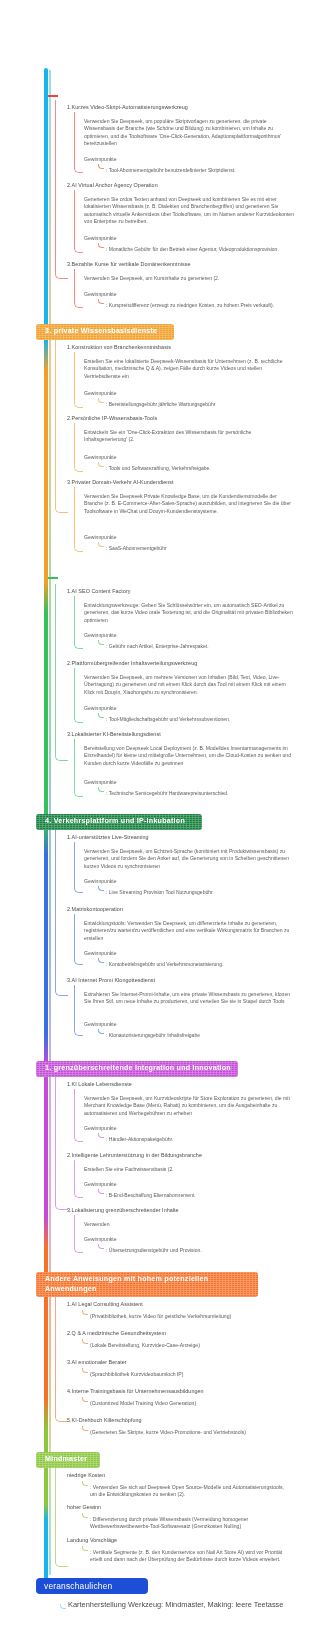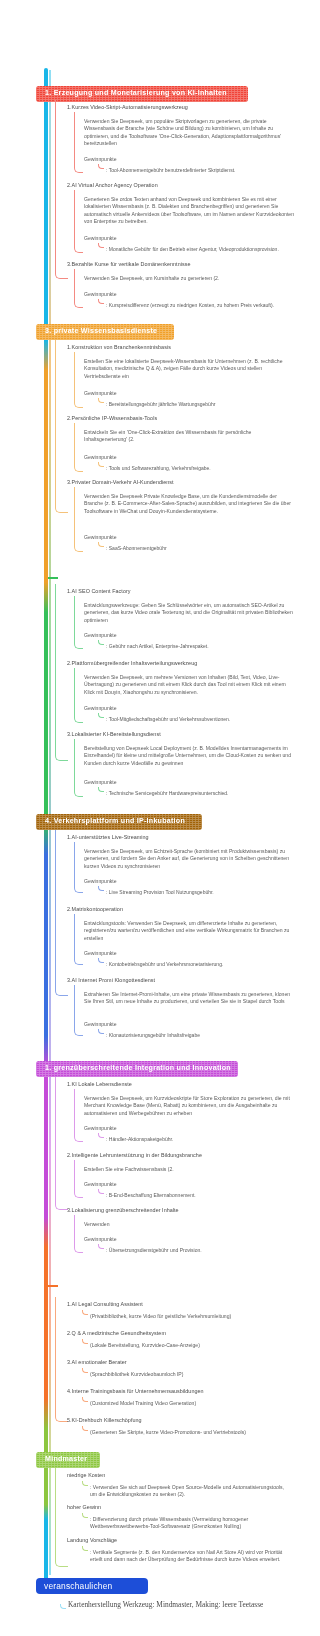--- a/index.html
+++ b/index.html
@@ -149,24 +149,20 @@
 </head>
 <body>
 
 <div id="map">
 
 
   <div class="spine"></div>
   <div class="spine2"></div>
 
   <div class="elbow" style="left:48px;top:95px;background:#f04438;"></div>
-  <div class="topic" style="top:86px;width:212px;background:#f04438;">
-    <span class="ghost"></span>
-    <span class="lbl">1. Erzeugung und Monetarisierung von KI-Inhalten</span>
-  </div>
 
   <div class="curve" style="left:55px;top:100px;width:12px;height:178px;color:#f48a82;"></div>
 
   <div class="node lvl2" style="left:67px;top:104px;width:228px;">
     <span class="txt"><span>1.</span><span>Kurzes Video-Skript-Automatisierungswerkzeug</span></span>
   </div>
   <div class="curve" style="left:74px;top:112px;width:8px;height:60px;color:#f48a82;"></div>
   <div class="node lvl3" style="left:84px;top:118px;width:212px;">
     <span class="txt">Verwenden Sie Deepseek, um populäre Skriptvorlagen zu generieren, die private Wissensbasis der Branche (wie Schöne und Bildung) zu kombinieren, um Inhalte zu optimieren, und die Toolsoftware 'One-Click-Generation, Adaptionsplattformalgorithmus' bereitzustellen</span>
   </div>
@@ -304,21 +300,21 @@
   </div>
   <div class="node lvl3" style="left:84px;top:779px;width:100px;">
     <span class="txt">Gewinnpunkte</span>
   </div>
   <div class="leafmark" style="left:98px;top:787px;color:#7ed99a;"></div>
   <div class="node lvl4" style="left:106px;top:790px;width:196px;">
     <span class="txt">: Technische Servicegebühr Hardwarepreisunterschied.</span>
   </div>
 
   <div class="elbow" style="left:48px;top:823px;background:#2b57d6;"></div>
-  <div class="topic" style="top:814px;width:166px;background:#a16207;">
+  <div class="topic" style="top:814px;width:166px;background:#15803d;">
     <span class="ghost"></span>
     <span class="lbl">4. Verkehrsplattform und IP-Inkubation</span>
   </div>
 
   <div class="curve" style="left:55px;top:830px;width:12px;height:165px;color:#8aa6ea;"></div>
 
   <div class="node lvl2" style="left:67px;top:834px;width:228px;">
     <span class="txt"><span>1.</span><span>AI-unterstütztes Live-Streaming</span></span>
   </div>
   <div class="curve" style="left:74px;top:842px;width:8px;height:50px;color:#8aa6ea;"></div>
@@ -410,20 +406,24 @@
   </div>
   <div class="node lvl3" style="left:84px;top:1236px;width:100px;">
     <span class="txt">Gewinnpunkte</span>
   </div>
   <div class="leafmark" style="left:98px;top:1244px;color:#dd9aea;"></div>
   <div class="node lvl4" style="left:106px;top:1247px;width:196px;">
     <span class="txt">: Übersetzungsdienstgebühr und Provision.</span>
   </div>
 
   <div class="elbow" style="left:48px;top:1285px;background:#f5722a;"></div>
+  <div class="topic" style="top:1272px;width:222px;background:#f5722a;">
+    <span class="ghost"></span>
+    <span class="lbl">Andere Anweisungen mit hohem potenziellen Anwendungen</span>
+  </div>
 
   <div class="curve" style="left:55px;top:1297px;width:12px;height:124px;color:#f9a97e;"></div>
 
   <div class="node lvl2" style="left:67px;top:1301px;width:228px;">
     <span class="txt"><span>1.</span><span>AI Legal Consulting Assistent</span></span>
   </div>
   <div class="leafmark" style="left:82px;top:1310px;color:#f9a97e;"></div>
   <div class="node lvl3" style="left:90px;top:1313px;width:206px;">
     <span class="txt">(Privatbibliothek, kurze Video für geistliche Verkehrsumleitung)</span>
   </div>
@@ -490,17 +490,17 @@
   <div class="leafmark" style="left:82px;top:1546px;color:#b9dd84;"></div>
   <div class="node lvl3" style="left:90px;top:1549px;width:200px;">
     <span class="txt">: Vertikale Segmente (z. B. den Kundenservice von Nail Art Store AI) wird vor Priorität erteilt und dann nach der Überprüfung der Bedürfnisse durch kurze Videos erweitert.</span>
   </div>
 
   <div class="elbow" style="left:48px;top:1588px;background:#18b6e8;"></div>
   <div class="callout" style="top:1578px;width:96px;background:#1d4ed8;">
     <span class="lbl">veranschaulichen</span>
   </div>
   <div class="leafmark" style="left:60px;top:1604px;color:#9bdff5;"></div>
-  <div class="final-note" style="left:68px;top:1600px;width:224px;font-family:Liberation Serif, serif;">
+  <div class="final-note" style="left:68px;top:1600px;width:224px;">
     <span class="txt">Kartenherstellung Werkzeug: Mindmaster, Making: leere Teetasse</span>
   </div>
 
 </div>
 
 </body></html>

